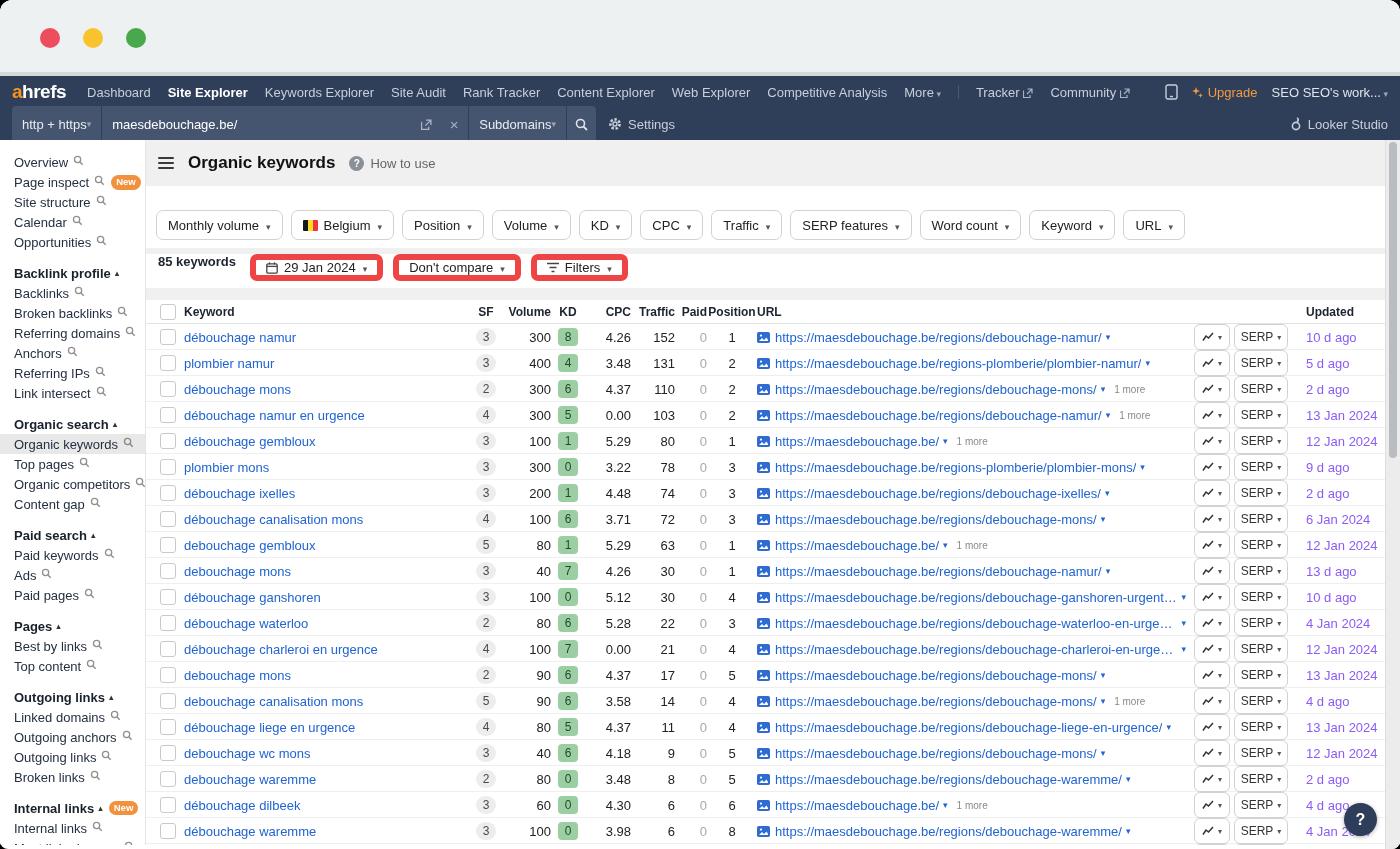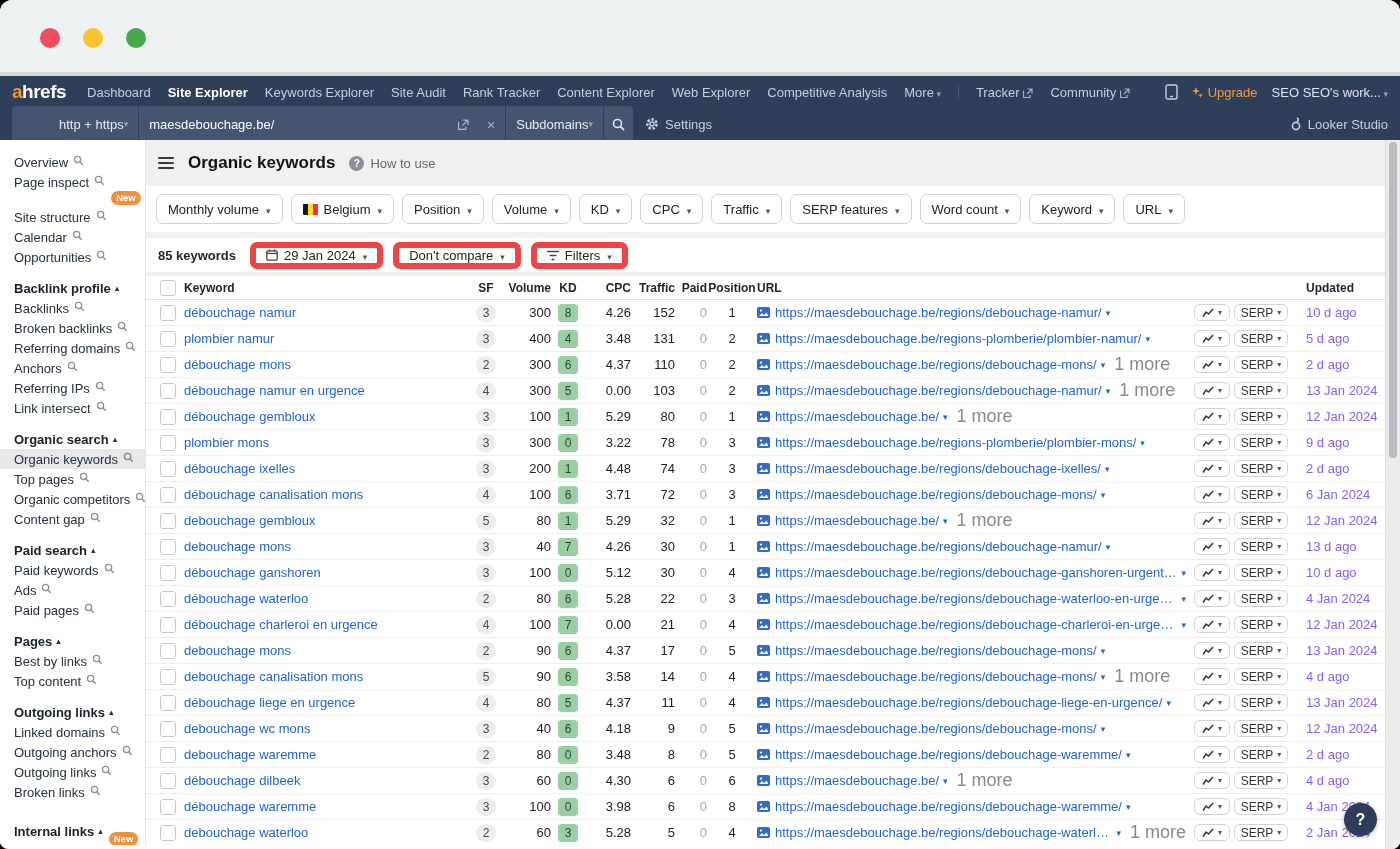--- a/index.html
+++ b/index.html
@@ -25,62 +25,62 @@
   .has-caret::after{content:" ▾";font-size:9px;color:#9aa4b5;}
   .nav-divider{width:1px;height:14px;background:#4a5871;}
   .ext-link{display:inline-flex;margin-left:4px;vertical-align:middle;opacity:.8;}
   .nav-right{margin-left:auto;display:flex;align-items:center;gap:14px;}
   .upgrade{color:#f29a3e;display:flex;align-items:center;gap:5px;cursor:pointer;white-space:nowrap;}
   .workspace{color:#dfe4ec;cursor:pointer;white-space:nowrap;}
   .icon-btn{display:flex;align-items:center;cursor:pointer;background:none;border:none;padding:0;color:#c8cfdb;}
 
   
   .searchbar{height:32px;display:flex;align-items:center;padding:0 12px;gap:12px;font-size:13px;}
-  .sgroup{display:flex;align-items:stretch;height:36px;background:#45546f;border-radius:4px;overflow:hidden;padding-left:37px;}
+  .sgroup{display:flex;align-items:stretch;height:36px;background:#45546f;border-radius:4px;overflow:hidden;}
   .sgroup > *{display:flex;align-items:center;}
   .proto{padding:0 10px;border-right:1px solid #2f3e59;cursor:pointer;color:#e8ecf2;white-space:nowrap;}
   .url-input{width:290px;background:transparent;border:none;outline:none;color:#fff;font-size:13px;padding:0 10px;
     font-family:"Liberation Sans","DejaVu Sans",sans-serif;}
   .sg-btn{width:28px;justify-content:center;cursor:pointer;background:none;border:none;color:#aab4c4;}
   .sg-x{font-size:15px;line-height:1;}
   .subdomains{padding:0 10px;border-left:1px solid #2f3e59;cursor:pointer;color:#e8ecf2;white-space:nowrap;}
   .sg-search{border-left:1px solid #2f3e59;width:30px;}
   .settings{display:flex;align-items:center;gap:6px;cursor:pointer;}
   .sb-right{margin-left:auto;display:flex;align-items:center;gap:6px;cursor:pointer;}
 
   
   .layout{display:flex;height:705px;background:#f0f0f0;}
   .sidebar{width:145px;min-width:145px;background:#fff;border-right:1px solid #e4e4e4;padding-top:12px;overflow:hidden;font-size:13px;color:#243041;}
   .side-item{padding:2.5px 6px 2.5px 14px;display:flex;cursor:pointer;white-space:nowrap;}
   .side-item.active{background:#e8e8e8;}
   .side-section{padding:2.5px 6px 2.5px 14px;margin-top:11px;font-weight:bold;color:#18202c;display:flex;align-items:center;cursor:pointer;white-space:nowrap;}
   .ss-caret{font-size:9px;margin-left:4px;color:#333;}
-  .badge-new{background:#f2913d;color:#fff;font-size:9.5px;font-weight:bold;padding:1.5px 5px;border-radius:8px;margin-left:6px;line-height:1.2;margin-top:16px;}
+  .badge-new{background:#f2913d;color:#fff;font-size:9.5px;font-weight:bold;padding:1.5px 5px;border-radius:8px;margin-left:6px;line-height:1.2;}
   .si-search{margin-left:5px;display:inline-flex;opacity:.65;}
 
   .main{flex:1;min-width:0;display:flex;flex-direction:column;}
 
   
   .page-head{height:46px;display:flex;align-items:center;padding:0 12px;gap:14px;background:#f0f0f0;}
   .hamburger{width:16px;display:flex;flex-direction:column;gap:3px;cursor:pointer;}
   .hamburger div{height:2px;background:#3a3a3a;border-radius:1px;}
   .page-title{font-size:17px;font-weight:bold;color:#111;}
   .howto{display:flex;align-items:center;gap:6px;color:#666;font-size:13px;cursor:pointer;}
   .q-ic{width:15px;height:15px;border-radius:50%;background:#8a9099;color:#fff;display:flex;align-items:center;justify-content:center;font-size:10px;font-weight:bold;}
   .q-ic::before{content:"?";}
 
   
   .filters-card{background:#fff;padding:8px 10px;display:flex;gap:8px;align-items:center;margin-bottom:6px;}
   .chip{height:28px;display:flex;align-items:center;gap:6px;padding:0 11px;background:#fff;border:1px solid #d2d2d2;border-radius:7px;
-    font-size:13px;color:#222;cursor:pointer;white-space:nowrap;}
+    font-size:13px;color:#222;cursor:pointer;white-space:nowrap;margin-top:16px;}
   .cr::after{content:"▾";font-size:9px;color:#555;margin-left:1px;}
   .flag-be{width:15px;height:11px;border-radius:1px;background:linear-gradient(90deg,#17181c 0 33%,#fdda24 33% 66%,#ef3340 66% 100%);}
 
   
-  .toolbar{background:#fff;height:34px;display:flex;align-items:center;padding:0 12px;gap:10px;margin-bottom:4px;}
+  .toolbar{background:#fff;height:34px;display:flex;padding:0 12px;gap:10px;margin-bottom:12px;}
   .kw-count{font-weight:bold;font-size:13px;color:#1c2430;margin-right:4px;}
   .tbtn{height:27px;display:flex;align-items:center;gap:6px;padding:0 10px;background:#fff;border:6px solid #ef4444;border-radius:7px;
     font-size:13px;color:#222;cursor:pointer;font-family:inherit;}
   .tb-right{margin-left:auto;display:flex;gap:8px;}
   .api-ic::before{content:"{ }";font-family:"DejaVu Sans Mono",monospace;font-size:11px;font-weight:bold;color:#333;}
 
   
   .table-card{background:#fff;flex:1;overflow:hidden;}
   .thead,.trow{display:grid;grid-template-columns:24px 285px 34px 48px 34px 46px 44px 32px 50px minmax(0,1fr) 40px 58px 96px;
     align-items:center;padding:0 12px 0 14px;}
@@ -92,22 +92,22 @@
   .cb{width:14px;height:14px;border:1px solid #c9c9c9;border-radius:3px;background:#fff;cursor:pointer;}
   .kw{color:#2164d2;text-decoration:none;cursor:pointer;overflow:hidden;text-overflow:ellipsis;white-space:nowrap;padding-right:10px;}
   .pill{width:20px;height:18px;border-radius:9px;background:#ededed;color:#4a4a4a;font-size:12px;display:flex;align-items:center;justify-content:center;}
   .kdb{width:20px;height:18px;border-radius:4px;background:#9bcfa3;color:#27462f;font-size:12px;display:flex;align-items:center;justify-content:center;}
   .paid{color:#a8a8a8;}
   .urlcell{display:flex;align-items:center;min-width:0;padding-right:8px;}
   .img-ic{display:inline-flex;margin-right:5px;flex:none;}
   .url{color:#2164d2;text-decoration:none;cursor:pointer;overflow:hidden;text-overflow:ellipsis;white-space:nowrap;}
   .url-caret{color:#2164d2;font-size:9px;margin-left:4px;cursor:pointer;flex:none;}
   .url-caret::after{content:"▾";}
-  .more{color:#8a8a8a;font-size:18px;margin-left:9px;cursor:pointer;flex:none;white-space:nowrap;}
-  .mini-btn{height:17px;display:flex;align-items:center;justify-content:center;gap:4px;background:#fff;border:1px solid #d2d2d2;
+  .more{color:#8a8a8a;font-size:10px;margin-left:9px;cursor:pointer;flex:none;white-space:nowrap;}
+  .mini-btn{height:26px;display:flex;align-items:center;justify-content:center;gap:4px;background:#fff;border:1px solid #d2d2d2;
     border-radius:6px;cursor:pointer;font-size:12px;color:#333;font-family:inherit;padding:0 6px;}
   .mini-btn .mcr{font-size:8px;color:#555;}
   .mini-btn .mcr::after{content:"▾";}
   .chart-btn{width:36px;}
   .serp-btn{width:54px;justify-self:start;}
   .updated{padding-left:14px;color:#8b5cf6;white-space:nowrap;}
 
   
   .scroll-track{position:absolute;top:140px;right:0;bottom:0;width:14px;background:#ececec;border-left:1px solid #dedede;}
   .scroll-thumb{position:absolute;top:2px;left:3px;width:8px;height:316px;border-radius:4px;background:#b9bdc1;cursor:pointer;}
@@ -954,21 +954,21 @@
     <span class="updated">6 Jan 2024</span>
   </div>
 
   <div class="trow">
     <span class="cb"></span>
     <a class="kw">debouchage gembloux</a>
     <span class="pill f-sf al-c">5</span>
     <span class="f-volume al-r">80</span>
     <span class="kdb f-kd al-c">1</span>
     <span class="f-cpc al-r">5.29</span>
-    <span class="f-traffic al-r">32</span>
+    <span class="f-traffic al-r">63</span>
     <span class="paid f-paid al-r">0</span>
     <span class="f-position al-c">1</span>
     <span class="urlcell">
       <span class="img-ic" hidden="">
                   <svg width="13" height="11" viewBox="0 0 13 11">
                     <rect x="0" y="0" width="13" height="11" rx="1.8" fill="#2f6bd0"></rect>
                     <circle cx="4" cy="3.6" r="1.1" fill="#fff"></circle>
                     <path d="M2 9l3-3 2 2 2.5-2.5L11 8v1z" fill="#fff"></path>
                   </svg>
                 </span>

